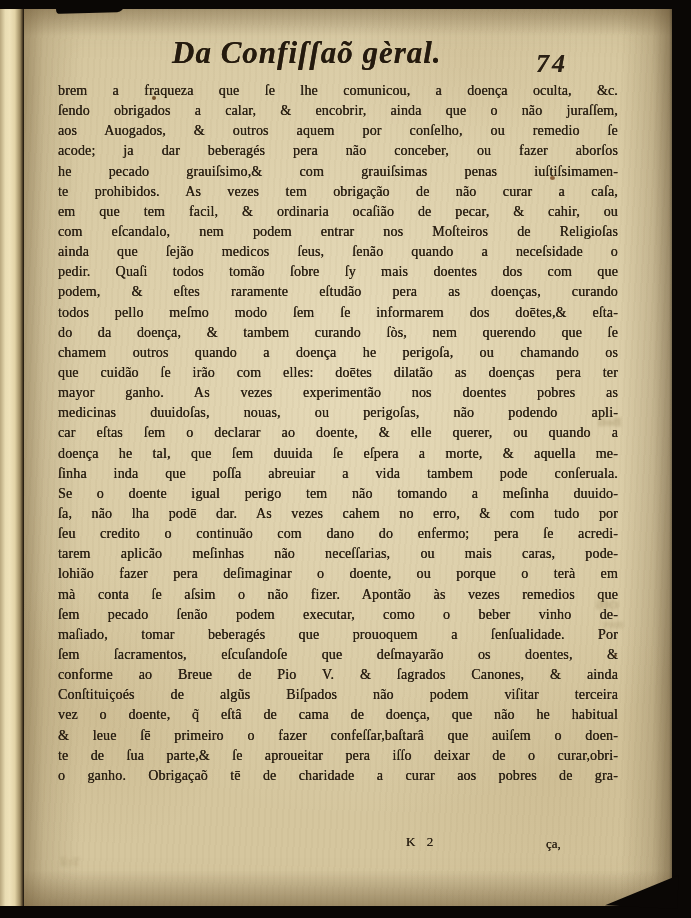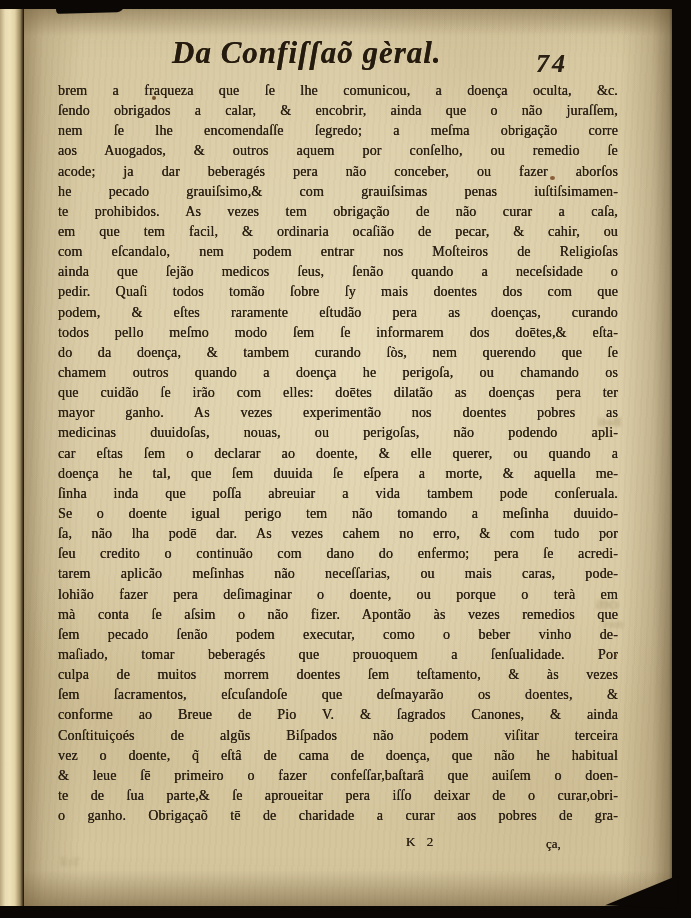--- a/index.html
+++ b/index.html
@@ -102,21 +102,20 @@
 
   <div class="page">
 
     <div class="running-title">Da Confiſſaõ gèral.</div>
 
     <div class="page-number">74</div>
 
     <div class="text-block">
         <div class="line">brem a fraqueza que ſe lhe comunicou, a doença oculta, &amp;c.</div>
         <div class="line">ſendo obrigados a calar, &amp; encobrir, ainda que o não juraſſem,</div>
-        <div class="line">nem ſe lhe encomendaſſe ſegredo; a meſma obrigação corre</div>
         <div class="line">aos Auogados, &amp; outros aquem por conſelho, ou remedio ſe</div>
         <div class="line">acode; ja dar beberagés pera não conceber, ou fazer aborſos</div>
         <div class="line">he pecado grauiſsimo,&amp; com grauiſsimas penas iuſtiſsimamen-</div>
         <div class="line">te prohibidos. As vezes tem obrigação de não curar a caſa,</div>
         <div class="line">em que tem facil, &amp; ordinaria ocaſião de pecar, &amp; cahir, ou</div>
         <div class="line">com eſcandalo, nem podem entrar nos Moſteiros de Religioſas</div>
         <div class="line">ainda que ſejão medicos ſeus, ſenão quando a neceſsidade o</div>
         <div class="line">pedir. Quaſi todos tomão ſobre ſy mais doentes dos com que</div>
         <div class="line">podem, &amp; eſtes raramente eſtudão pera as doenças, curando</div>
         <div class="line">todos pello meſmo modo ſem ſe informarem dos doētes,&amp; eſta-</div>
@@ -129,21 +128,20 @@
         <div class="line">doença he tal, que ſem duuida ſe eſpera a morte, &amp; aquella me-</div>
         <div class="line">ſinha inda que poſſa abreuiar a vida tambem pode conſeruala.</div>
         <div class="line">Se o doente igual perigo tem não tomando a meſinha duuido-</div>
         <div class="line">ſa, não lha podē dar. As vezes cahem no erro, &amp; com tudo por</div>
         <div class="line">ſeu credito o continuão com dano do enfermo; pera ſe acredi-</div>
         <div class="line">tarem aplicão meſinhas não neceſſarias, ou mais caras, pode-</div>
         <div class="line">lohião fazer pera deſimaginar o doente, ou porque o terà em</div>
         <div class="line">mà conta ſe aſsim o não fizer. Apontão às vezes remedios que</div>
         <div class="line">ſem pecado ſenão podem executar, como o beber vinho de-</div>
         <div class="line">maſiado, tomar beberagés que prouoquem a ſenſualidade. Por</div>
-        <div class="line">culpa de muitos morrem doentes ſem teſtamento, &amp; às vezes</div>
         <div class="line">ſem ſacramentos, eſcuſandoſe que deſmayarão os doentes, &amp;</div>
         <div class="line">conforme ao Breue de Pio V. &amp; ſagrados Canones, &amp; ainda</div>
         <div class="line">Conſtituiçoés de algũs Biſpados não podem viſitar terceira</div>
         <div class="line">vez o doente, q̃ eſtâ de cama de doença, que não he habitual</div>
         <div class="line">&amp; leue ſē primeiro o fazer confeſſar,baſtarâ que auiſem o doen-</div>
         <div class="line">te de ſua parte,&amp; ſe aproueitar pera iſſo deixar de o curar,obri-</div>
         <div class="line">o ganho. Obrigaçaõ tē de charidade a curar aos pobres de gra-</div>
       </div>
 
     <div class="signature-row">

